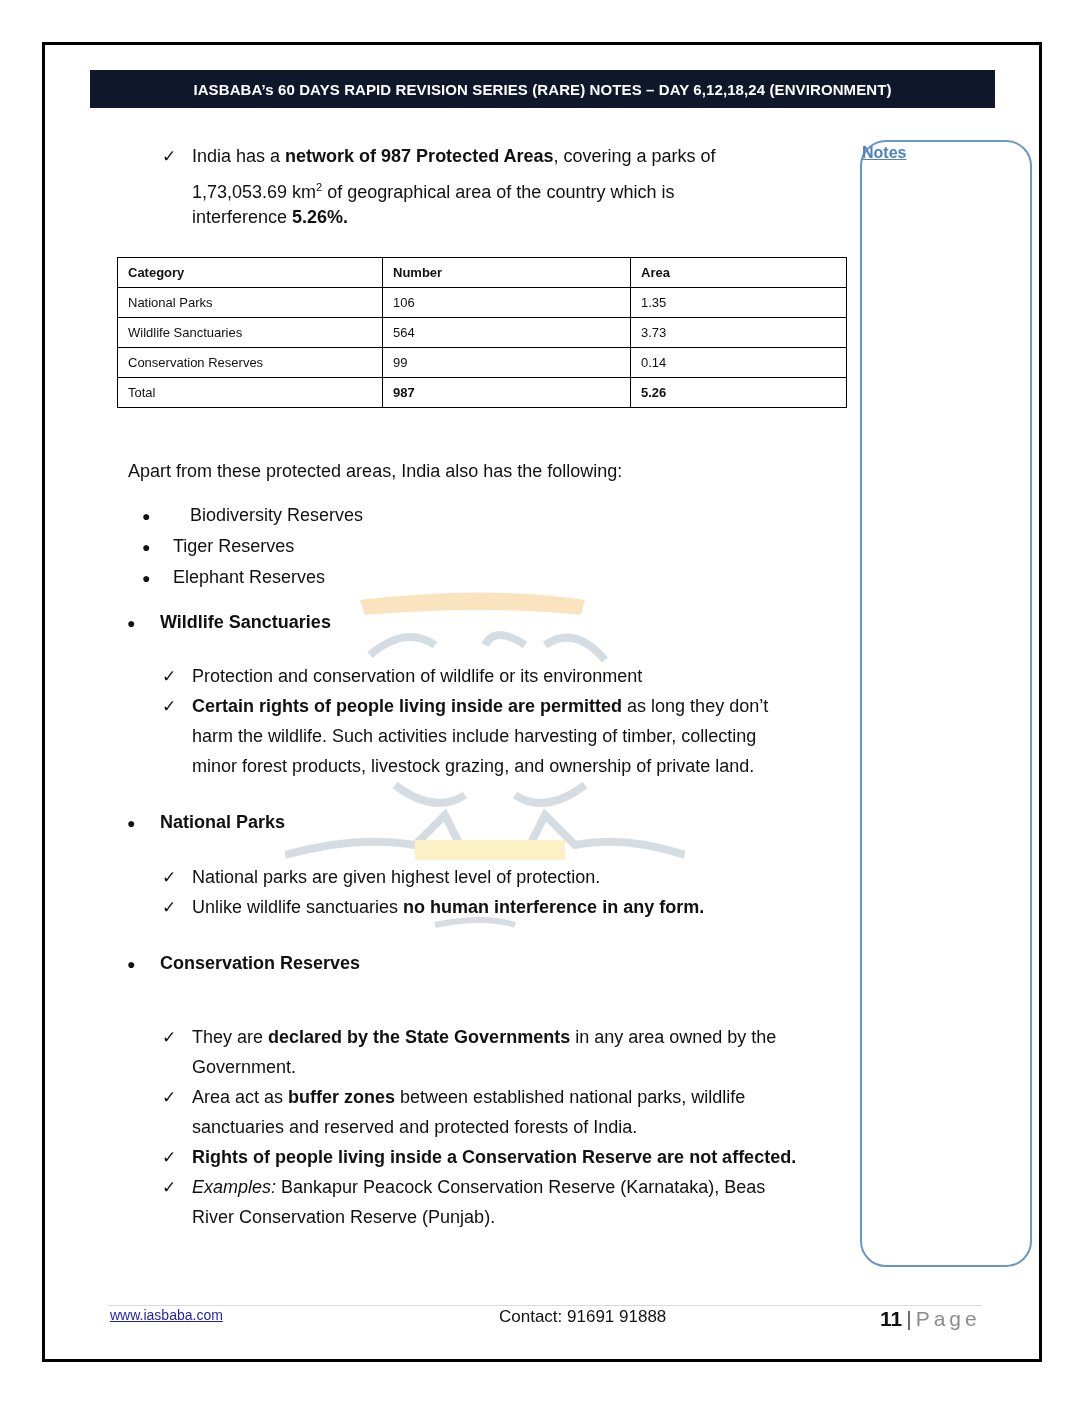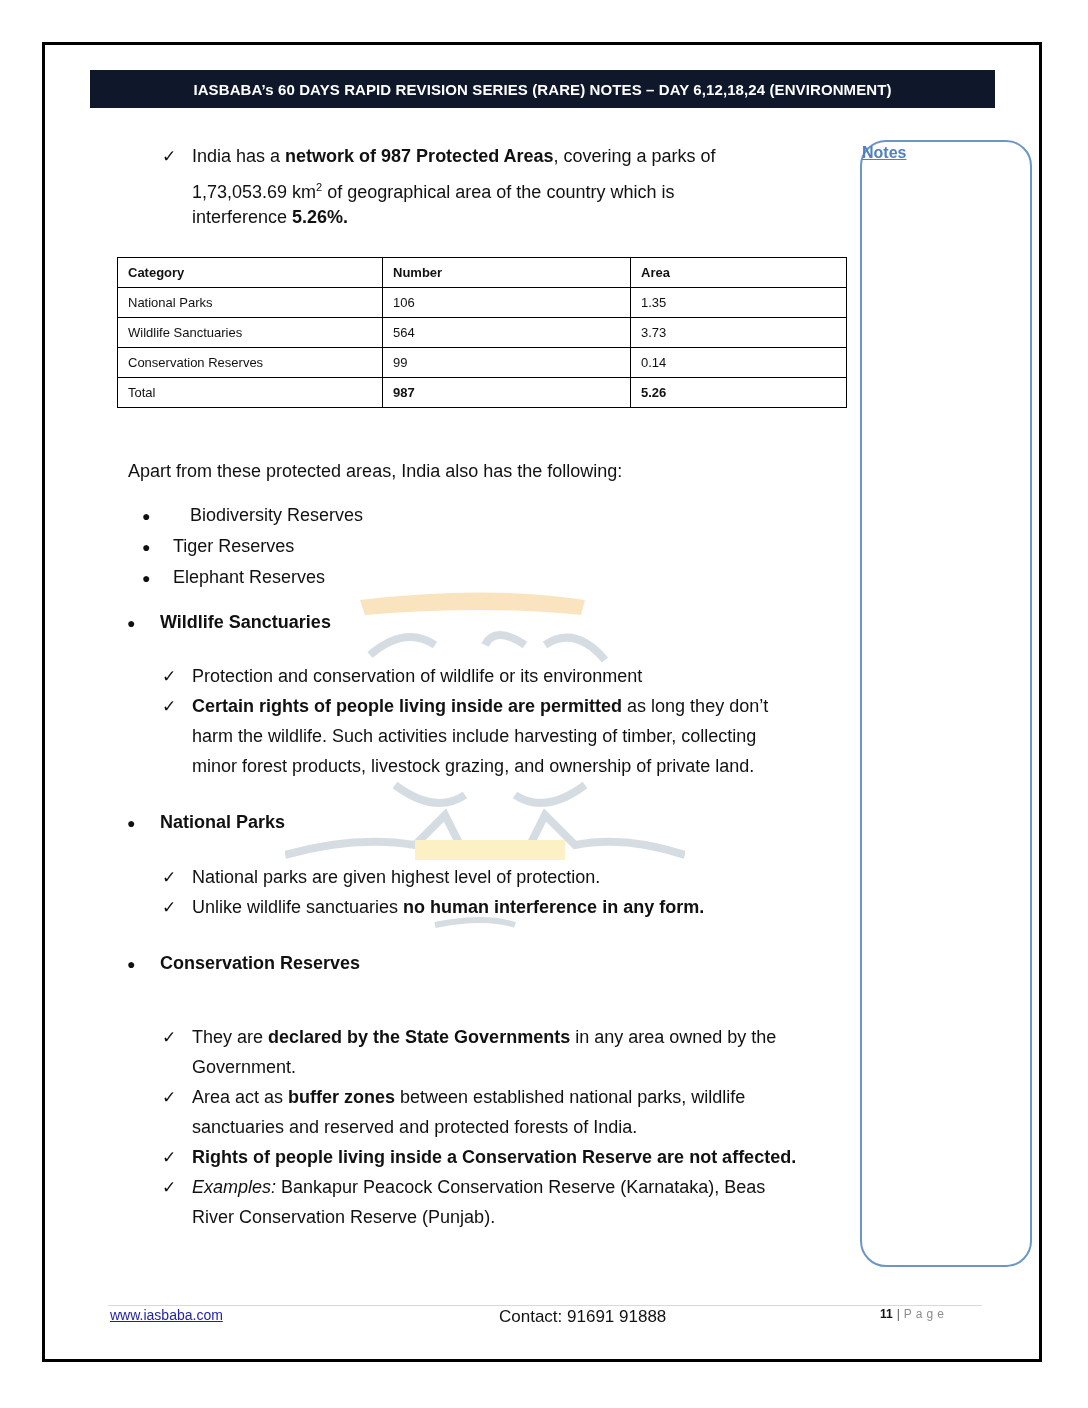--- a/index.html
+++ b/index.html
@@ -14,21 +14,21 @@
   .bullet { position:absolute; font-size:14px; }
   b { font-weight:bold; }
   table.pa { position:absolute; left:117px; top:257px; width:730px; border-collapse:collapse; font-size:13px; }
   table.pa td { border:1.5px solid #000; padding:0 10px; height:29px; line-height:29px; }
   table.pa td.c1 { width:244px; }
   table.pa td.c2 { width:227px; }
   .watermark { position:absolute; left:285px; top:495px; width:400px; height:440px; pointer-events:none; opacity:0.35; }
   .footer-line { position:absolute; left:108px; top:1305px; width:874px; height:1px; background:#d9d9d9; }
   .footer-link { position:absolute; left:110px; top:1307px; font-size:14px; color:#1f1fa8; text-decoration:underline; }
   .footer-contact { position:absolute; left:499px; top:1307px; font-size:17px; }
-  .footer-page { position:absolute; left:880px; top:1307px; font-size:12px; }
+  .footer-page { position:absolute; left:880px; top:1307px; font-size:21px; }
   .footer-page .num { font-weight:bold; }
   .footer-page .sep { color:#555; margin:0 4px; }
   .footer-page .pg { color:#8c8c8c; letter-spacing:4px; }
 </style>
 </head>
 <body>
 
 <div class="page-border"></div>
 
 <div class="header-band">

